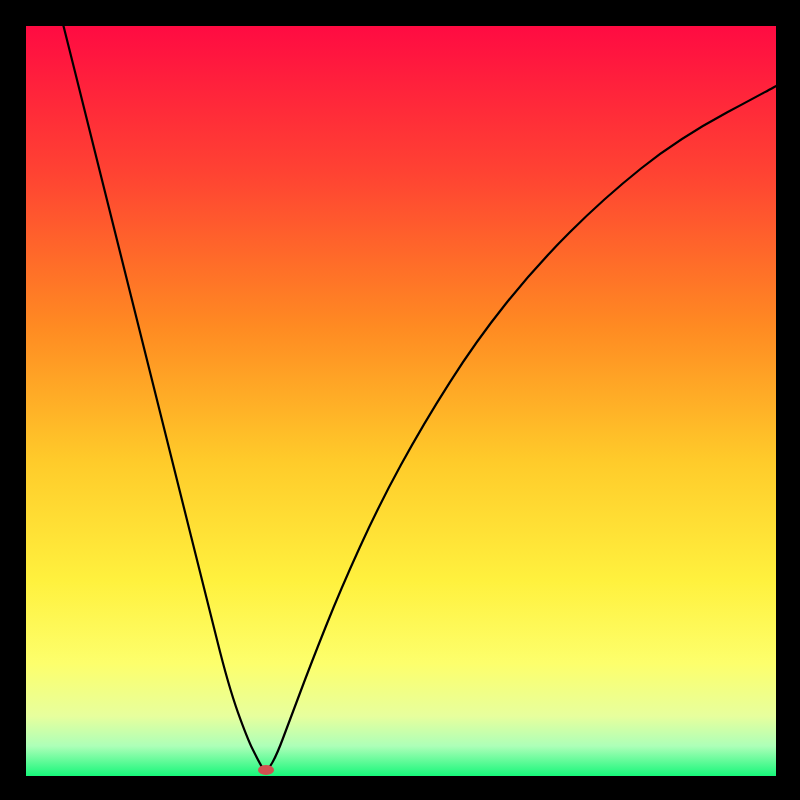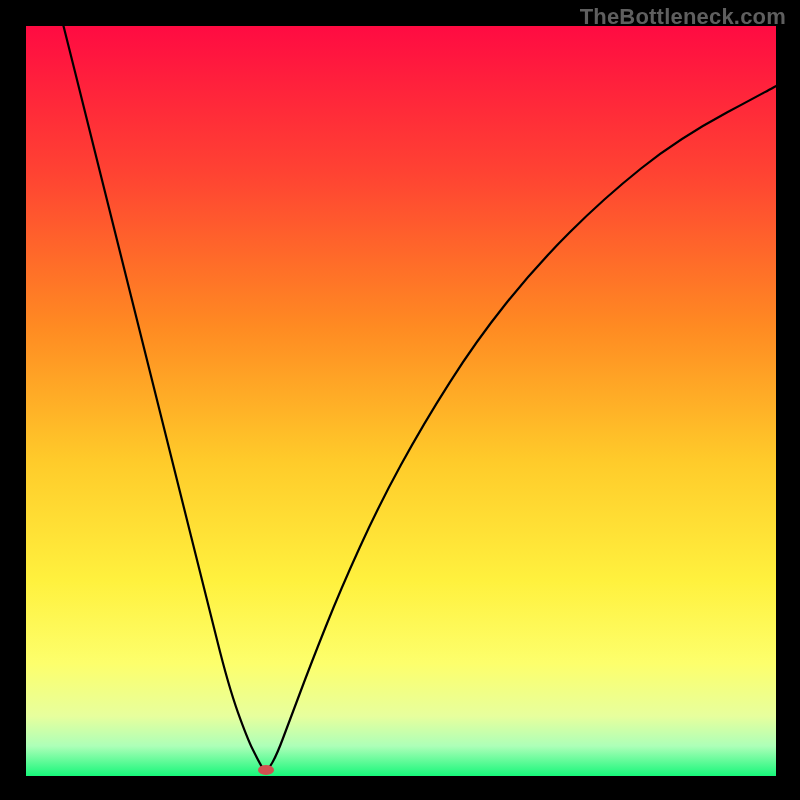--- a/index.html
+++ b/index.html
@@ -26,21 +26,20 @@
     top: 26px;
     width: 750px;
     height: 750px;
   }
   svg { display: block; }
 </style>
 </head>
 <body>
 
 <div class="outer">
-  <div class="watermark">TheBottleneck.com</div>
   <div class="plot-area">
     <svg id="chart-svg" width="750" height="750" viewBox="0 0 750 750">
       <defs>
         <linearGradient id="bg-grad" x1="0" y1="0" x2="0" y2="1">
             <stop offset="0%" stop-color="#ff0b42"></stop>
             <stop offset="20%" stop-color="#ff4432"></stop>
             <stop offset="40%" stop-color="#ff8a22"></stop>
             <stop offset="58%" stop-color="#ffcb2a"></stop>
             <stop offset="74%" stop-color="#fff13e"></stop>
             <stop offset="85%" stop-color="#fdff6c"></stop>

